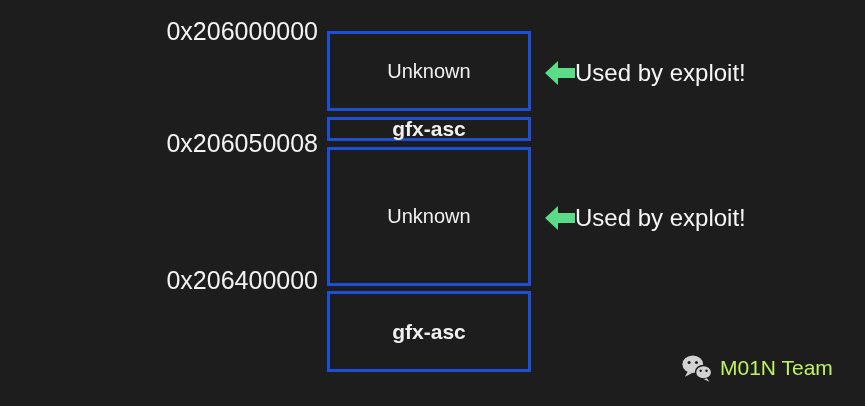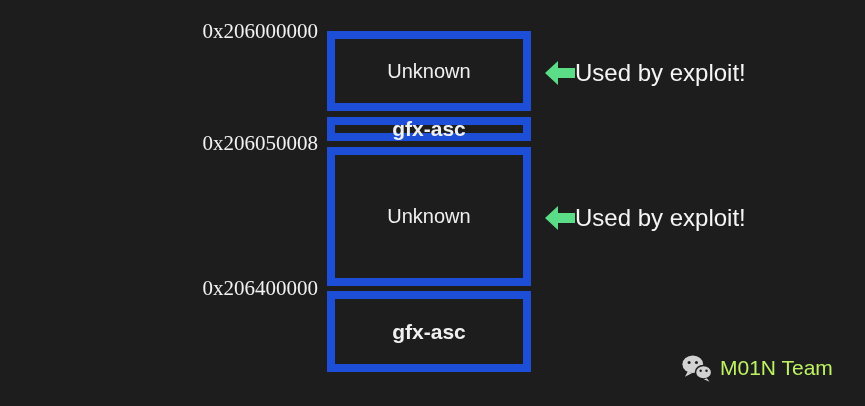--- a/index.html
+++ b/index.html
@@ -13,30 +13,29 @@
     height: 406px;
     background: #1d1d1d;
     font-family: "Liberation Sans", sans-serif;
     overflow: hidden;
   }
   .addr {
     position: absolute;
     right: 547px;
     white-space: nowrap;
     color: #f2f2f2;
-    font-size: 21px;
+    font-size: 25px;
     line-height: 24px;
     text-align: right;
-    font-family: Liberation Serif, serif;
   }
   .membox {
     position: absolute;
     left: 327px;
     width: 204px;
-    border: 8px solid #1d4ed8;
+    border: 3px solid #1d4ed8;
     box-sizing: border-box;
     display: flex;
     align-items: center;
     justify-content: center;
     color: #f0f0f0;
     font-size: 20px;
   }
   .membox.bold {
     font-weight: bold;
     font-size: 21px;
@@ -66,21 +65,21 @@
   }
   .watermark svg { display: block; flex: 0 0 auto; }
 </style>
 </head>
 <body>
 
 <div class="canvas">
 
   <div class="addr" style="top:19px">0x206000000</div>
   <div class="addr" style="top:131px">0x206050008</div>
-  <div class="addr" style="top:276px">0x206400000</div>
+  <div class="addr" style="top:268px">0x206400000</div>
 
   <div class="membox" style="top:31px;height:80px">
     <span>Unknown</span>
   </div>
   <div class="membox bold" style="top:117px;height:24px">
     <span>gfx-asc</span>
   </div>
   <div class="membox" style="top:147px;height:139px">
     <span>Unknown</span>
   </div>

